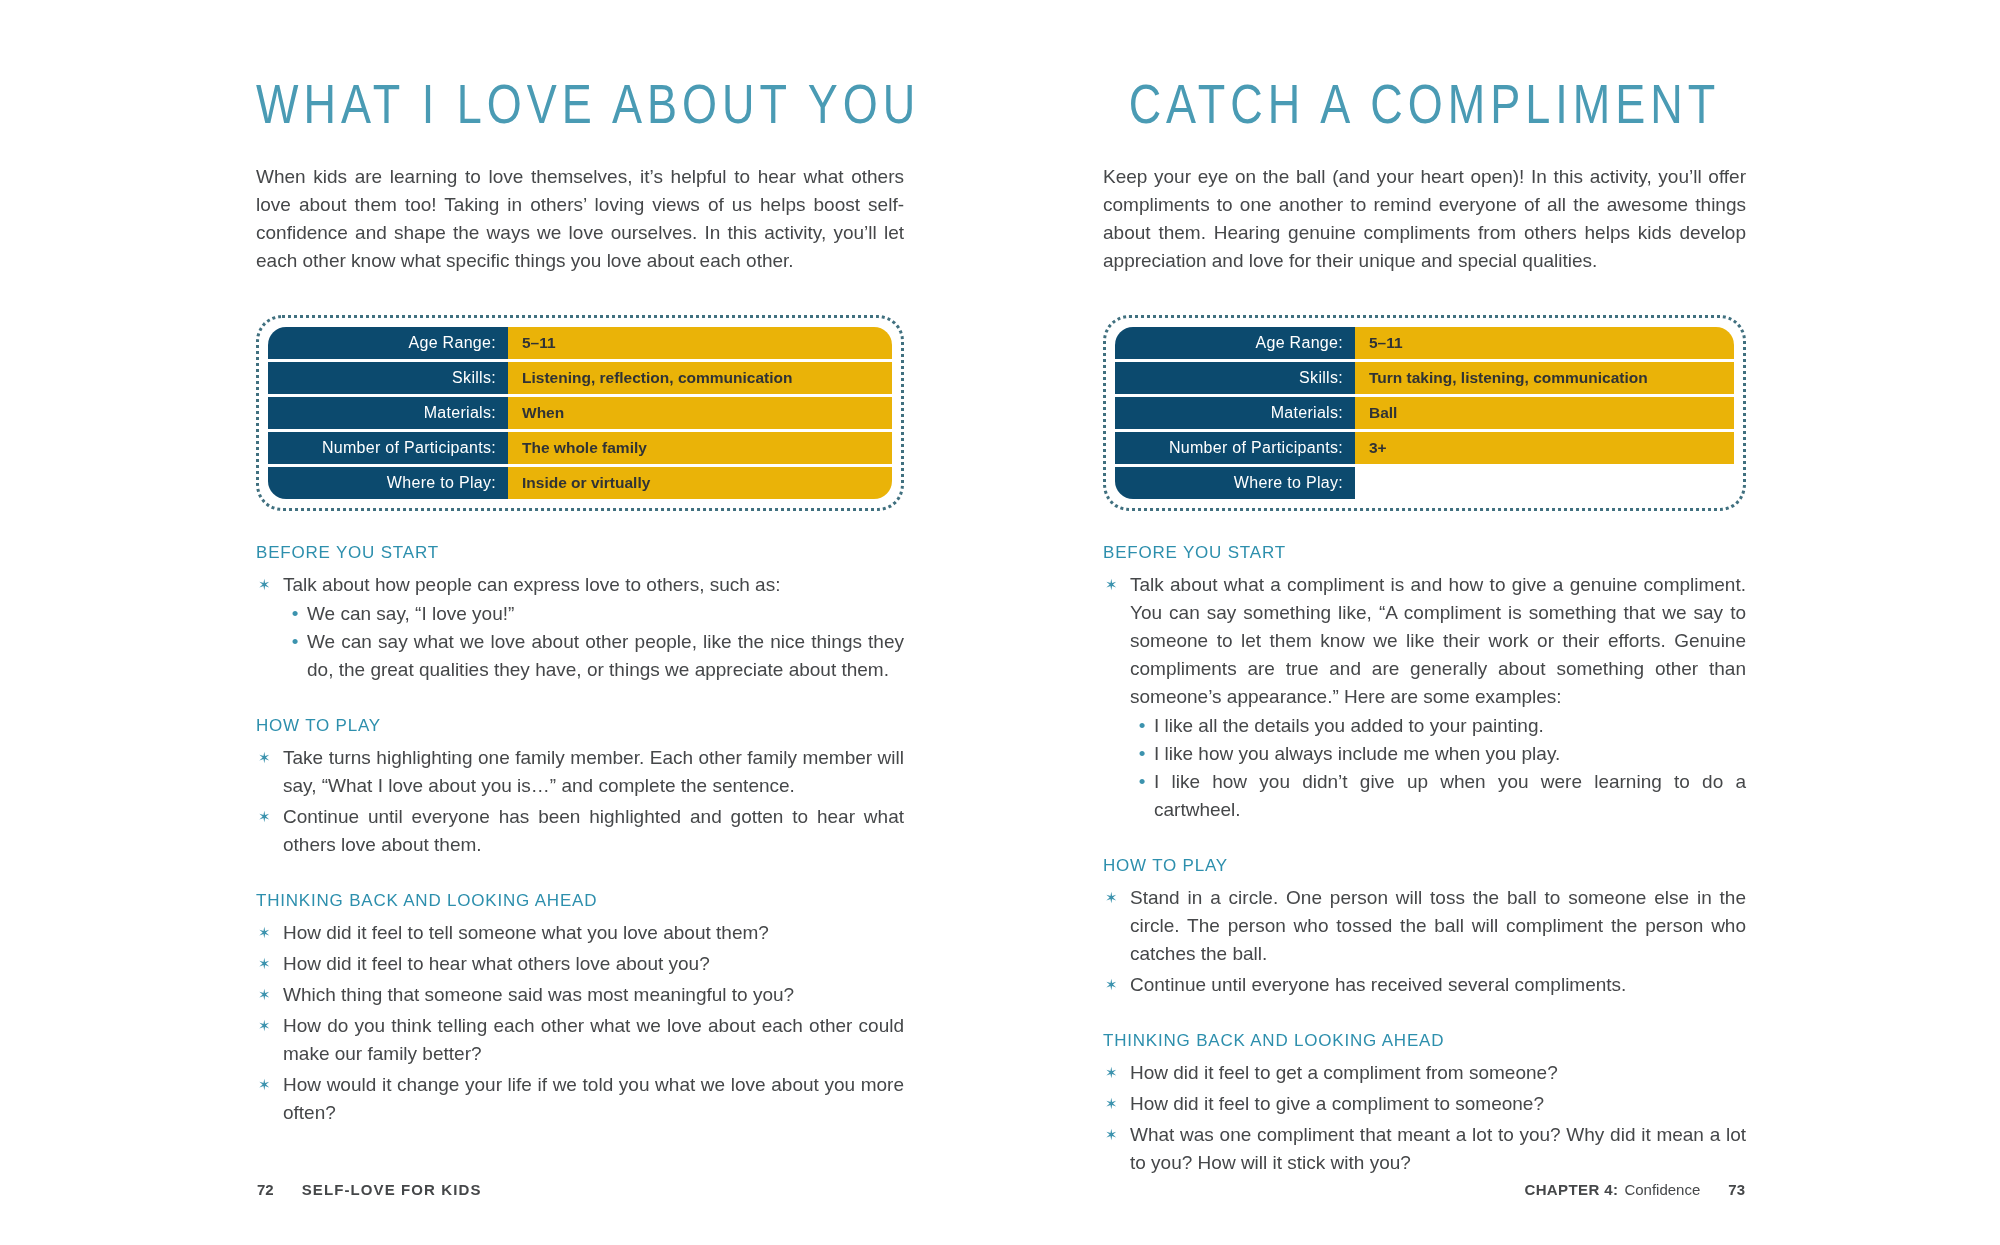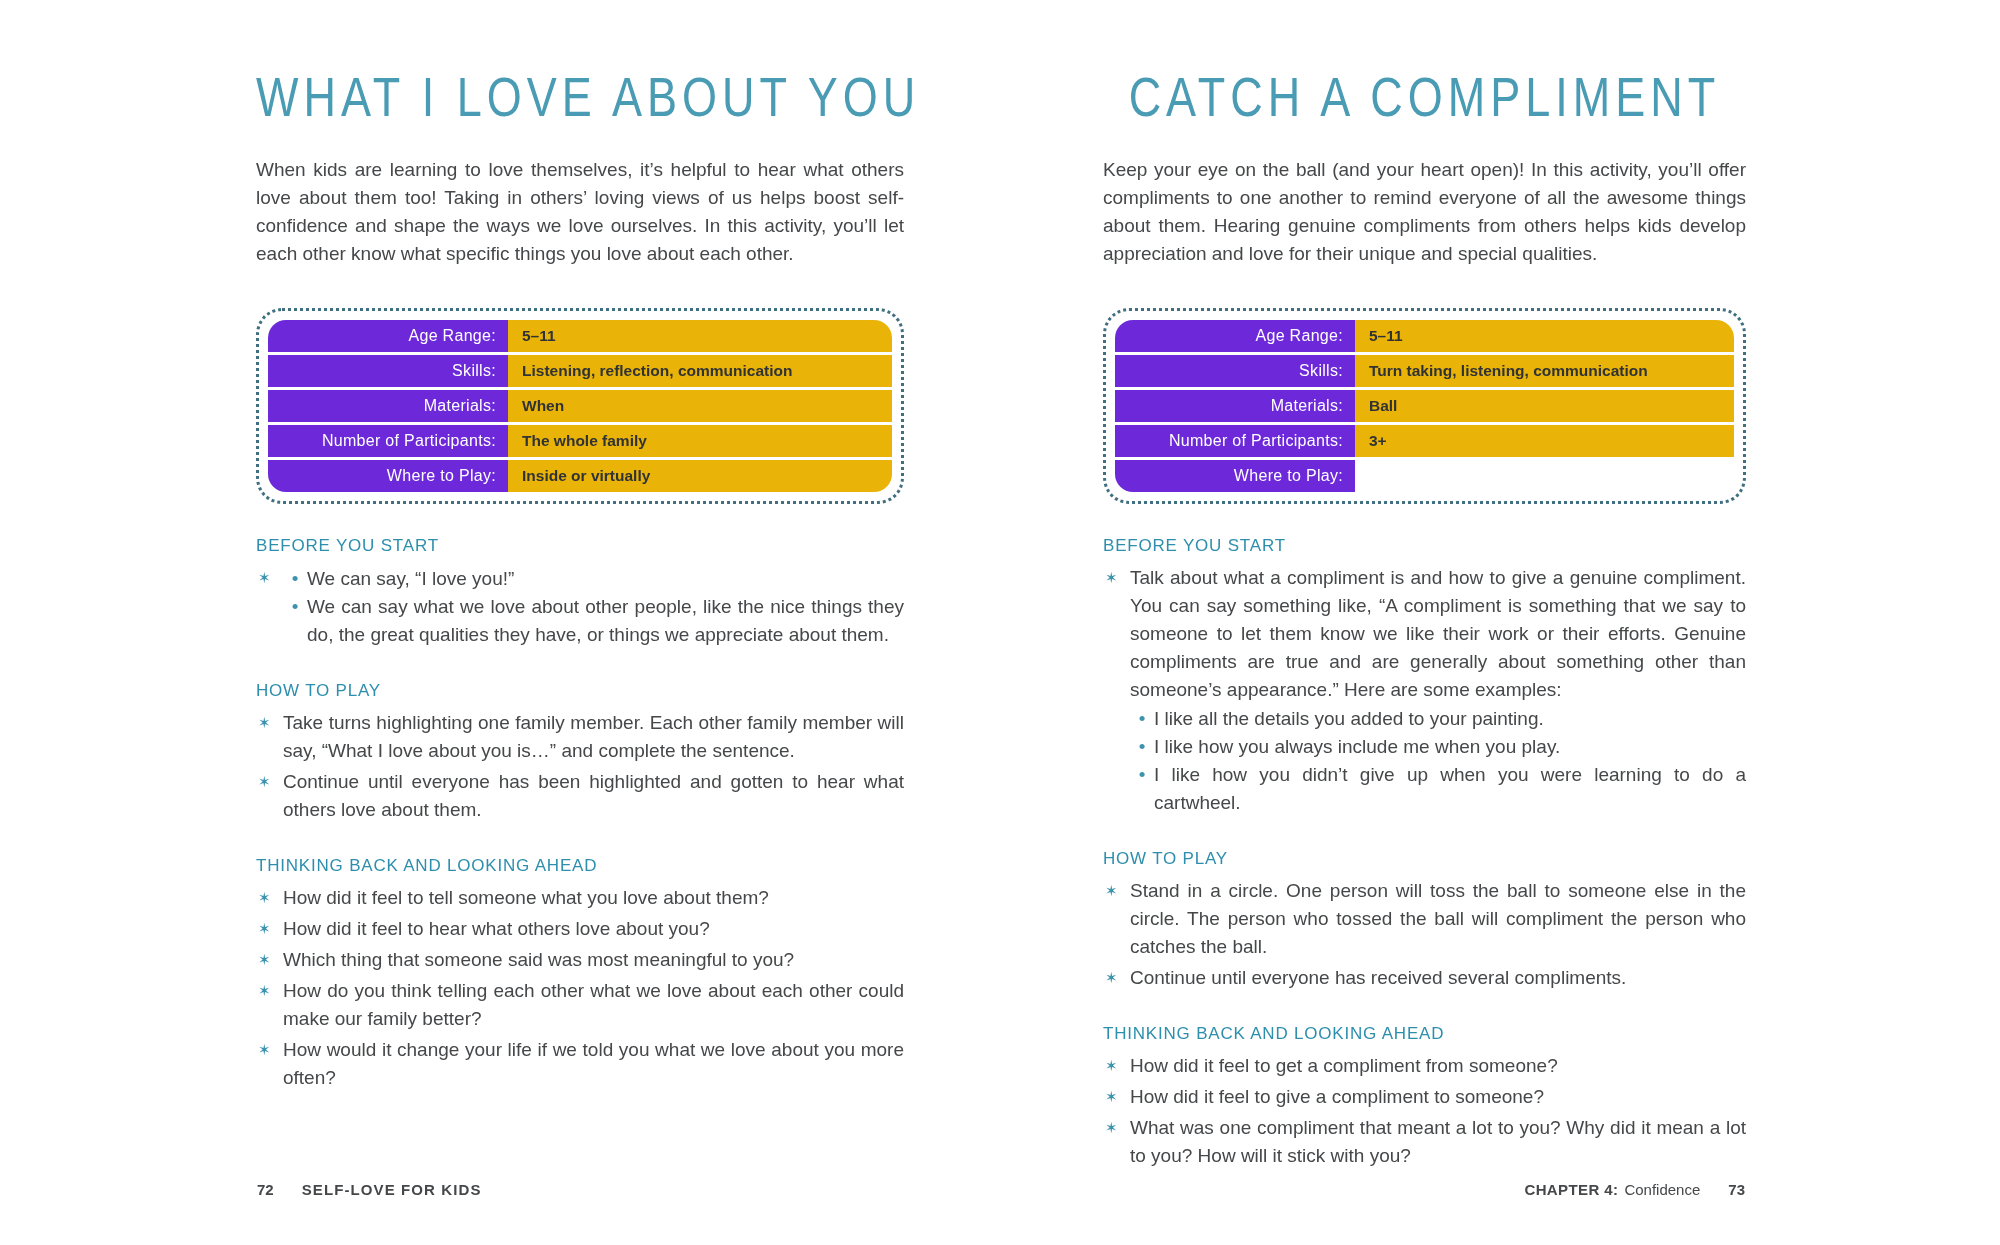--- a/index.html
+++ b/index.html
@@ -1,38 +1,38 @@
 <!DOCTYPE html>
 <html><head>
 <meta charset="utf-8">
 <style>
   html,body { margin:0; padding:0; }
   body {
     width:2000px; height:1245px; background:#ffffff; position:relative; overflow:hidden;
     font-family:"Liberation Sans", sans-serif; color:#454749;
     -webkit-font-smoothing:antialiased;
   }
-  .page { position:absolute; top:2px; }
+  .page { position:absolute; top:9px; }
   #page-left  { left:256px; width:648px; }
   #page-right { left:1103px; width:643px; }
 
   .title {
     margin-top:64px; text-align:center; font-size:45px; letter-spacing:5px;
     color:#4A9BB4; font-weight:400; white-space:nowrap;
     transform:scaleY(1.22); transform-origin:top center;
   }
   .intro { margin-top:38px; font-size:19px; line-height:28px; text-align:justify; }
 
   .infotable-wrap {
     margin-top:40px; border:3px dotted #40707F; border-radius:26px; padding:9px;
   }
   .infotable { display:flex; flex-direction:column; gap:3px; }
   .irow { display:flex; height:32px; }
   .ilabel {
-    width:240px; flex:none; background:#6d28d9; color:#ffffff; font-size:16px;
+    width:240px; flex:none; background:#0c4a6e; color:#ffffff; font-size:16px;
     display:flex; align-items:center; justify-content:flex-end;
     padding-right:12px; box-sizing:border-box; letter-spacing:0.3px;
   }
   .ivalue {
     flex:1; background:#eab308; font-size:15.5px; font-weight:700; color:#303335;
     display:flex; align-items:center; padding-left:14px;
   }
   .irow:first-child .ilabel { border-top-left-radius:18px; }
   .irow:last-child  .ilabel { border-bottom-left-radius:18px; }
   .irow:first-child .ivalue { border-top-right-radius:18px; }
@@ -94,20 +94,21 @@
         <div class="ivalue">Inside or virtually</div>
       </div>
     </div>
   </div>
 
   <div class="section">
     <div class="section-h">BEFORE YOU START</div>
     <div class="item">
       <span class="star">✶</span>
       <div class="ibody">
+        <div class="itext">Talk about how people can express love to others, such as:</div>
         <div class="subs">
           <div class="subitem">
             <span class="dot">•</span>
             <div class="subtext">We can say, “I love you!”</div>
           </div>
           <div class="subitem">
             <span class="dot">•</span>
             <div class="subtext">We can say what we love about other people, like the nice things they do, the great qualities they have, or things we appreciate about them.</div>
           </div>
         </div>

